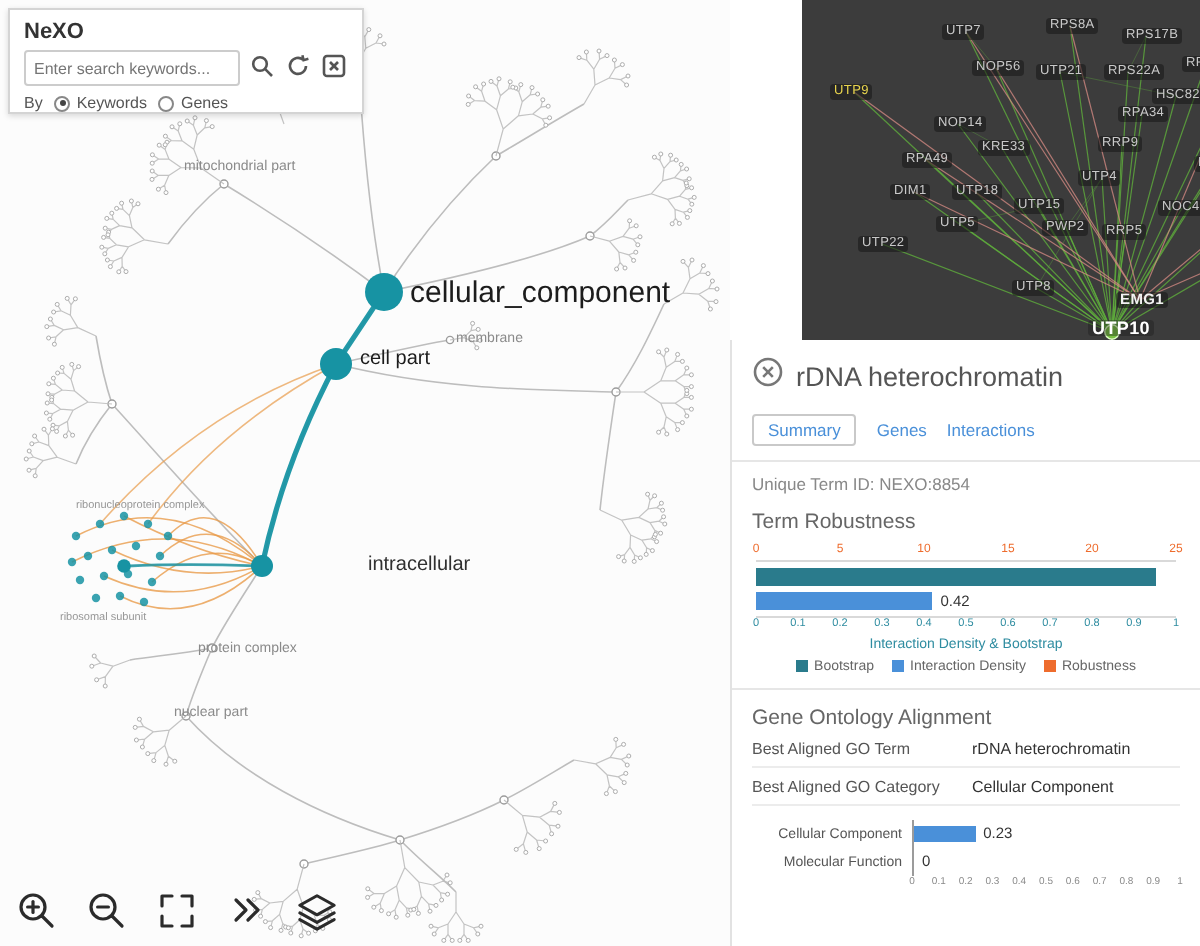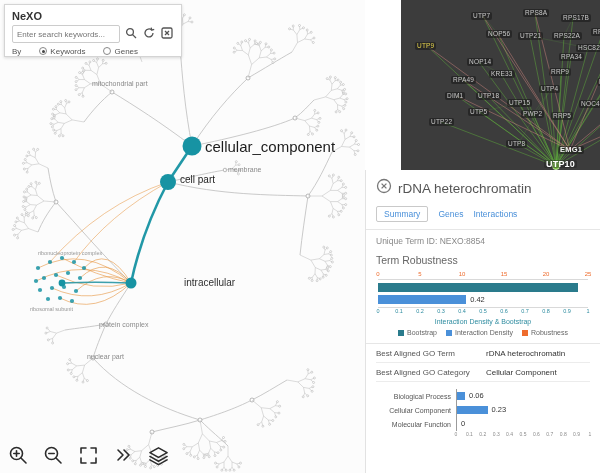--- a/index.html
+++ b/index.html
@@ -16,21 +16,21 @@
 
   
   .search-card{position:absolute;left:4px;top:4px;width:178px;background:#fff;border:1px solid #d4d4d4;box-shadow:0 1px 3px rgba(0,0,0,.15);padding:5px 7px 0;box-sizing:border-box;}
   .search-title{font-size:11px;font-weight:bold;color:#333;}
   .search-row{display:flex;align-items:center;margin-top:3px;gap:3px;}
   .search-input{flex:1;min-width:0;height:16px;border:1px solid #ccc;border-radius:2px;font-size:8px;padding:0 4px;color:#444;font-family:"Liberation Sans",sans-serif;}
   .icon-btn{width:15px;height:15px;display:flex;align-items:center;justify-content:center;background:none;border:none;padding:0;cursor:pointer;}
   .by-row{display:flex;align-items:center;gap:6px;margin-top:4px;font-size:8px;color:#555;}
   .radio{display:inline-block;width:8px;height:8px;border:1px solid #888;border-radius:50%;position:relative;box-sizing:border-box;}
   .radio.sel::after{content:'';position:absolute;left:1.5px;top:1.5px;right:1.5px;bottom:1.5px;background:#444;border-radius:50%;}
-  .radio-group{display:flex;align-items:flex-start;gap:3px;margin-left:12px;}
+  .radio-group{display:flex;align-items:center;gap:3px;}
 
   
   .tree-toolbar{position:absolute;left:6px;bottom:4px;display:flex;gap:11px;}
   .tool-btn{width:24px;height:24px;display:flex;align-items:center;justify-content:center;background:none;border:none;padding:0;cursor:pointer;}
   .tool-btn svg{stroke:#2b2b2b;fill:none;stroke-width:1.6;stroke-linecap:round;stroke-linejoin:round;}
 
   
   .network-panel{position:absolute;left:365px;top:0;width:262px;height:170px;background:#3c3c3c;overflow:hidden;margin-left:36px;}
   .net-svg{position:absolute;left:0;top:0;}
   .net-node{position:absolute;font-size:6.5px;color:#c9c9c9;letter-spacing:.2px;background:rgba(22,22,22,.55);padding:0 2px;border-radius:2px;line-height:8px;cursor:pointer;}
@@ -648,40 +648,34 @@
       </div>
     <div class="rxlabel">Interaction Density &amp; Bootstrap</div>
     <div class="rlegend" id="r-legend">
         <span><span class="sq" style="background: rgb(42, 123, 140);"></span>Bootstrap</span>
         <span><span class="sq" style="background: rgb(74, 144, 217);"></span>Interaction Density</span>
         <span><span class="sq" style="background: rgb(238, 108, 45);"></span>Robustness</span>
       </div>
   </div>
   <hr class="det-hr">
 
+  <div class="sec-title">Gene Ontology Alignment</div>
 
   <div>
     <div class="align-row">
       <span class="align-label">Best Aligned GO Term</span>
       <span class="align-value">rDNA heterochromatin</span>
     </div>
     <div class="align-row">
       <span class="align-label">Best Aligned GO Category</span>
       <span class="align-value">Cellular Component</span>
     </div>
   </div>
 
   <div class="gochart" id="go-rows">
-      <div class="go-row">
-        <div class="go-label">Biological Process</div>
-        <div class="go-area">
-          <div class="fill" style="width: 6%; background: rgb(74, 144, 217);"></div>
-          <span class="val" style="left: calc(6% + 4px);">0.06</span>
-        </div>
-      </div>
       <div class="go-row">
         <div class="go-label">Cellular Component</div>
         <div class="go-area">
           <div class="fill" style="width: 23%; background: rgb(74, 144, 217);"></div>
           <span class="val" style="left: calc(23% + 4px); text-align: center;">0.23</span>
         </div>
       </div>
       <div class="go-row">
         <div class="go-label">Molecular Function</div>
         <div class="go-area">

